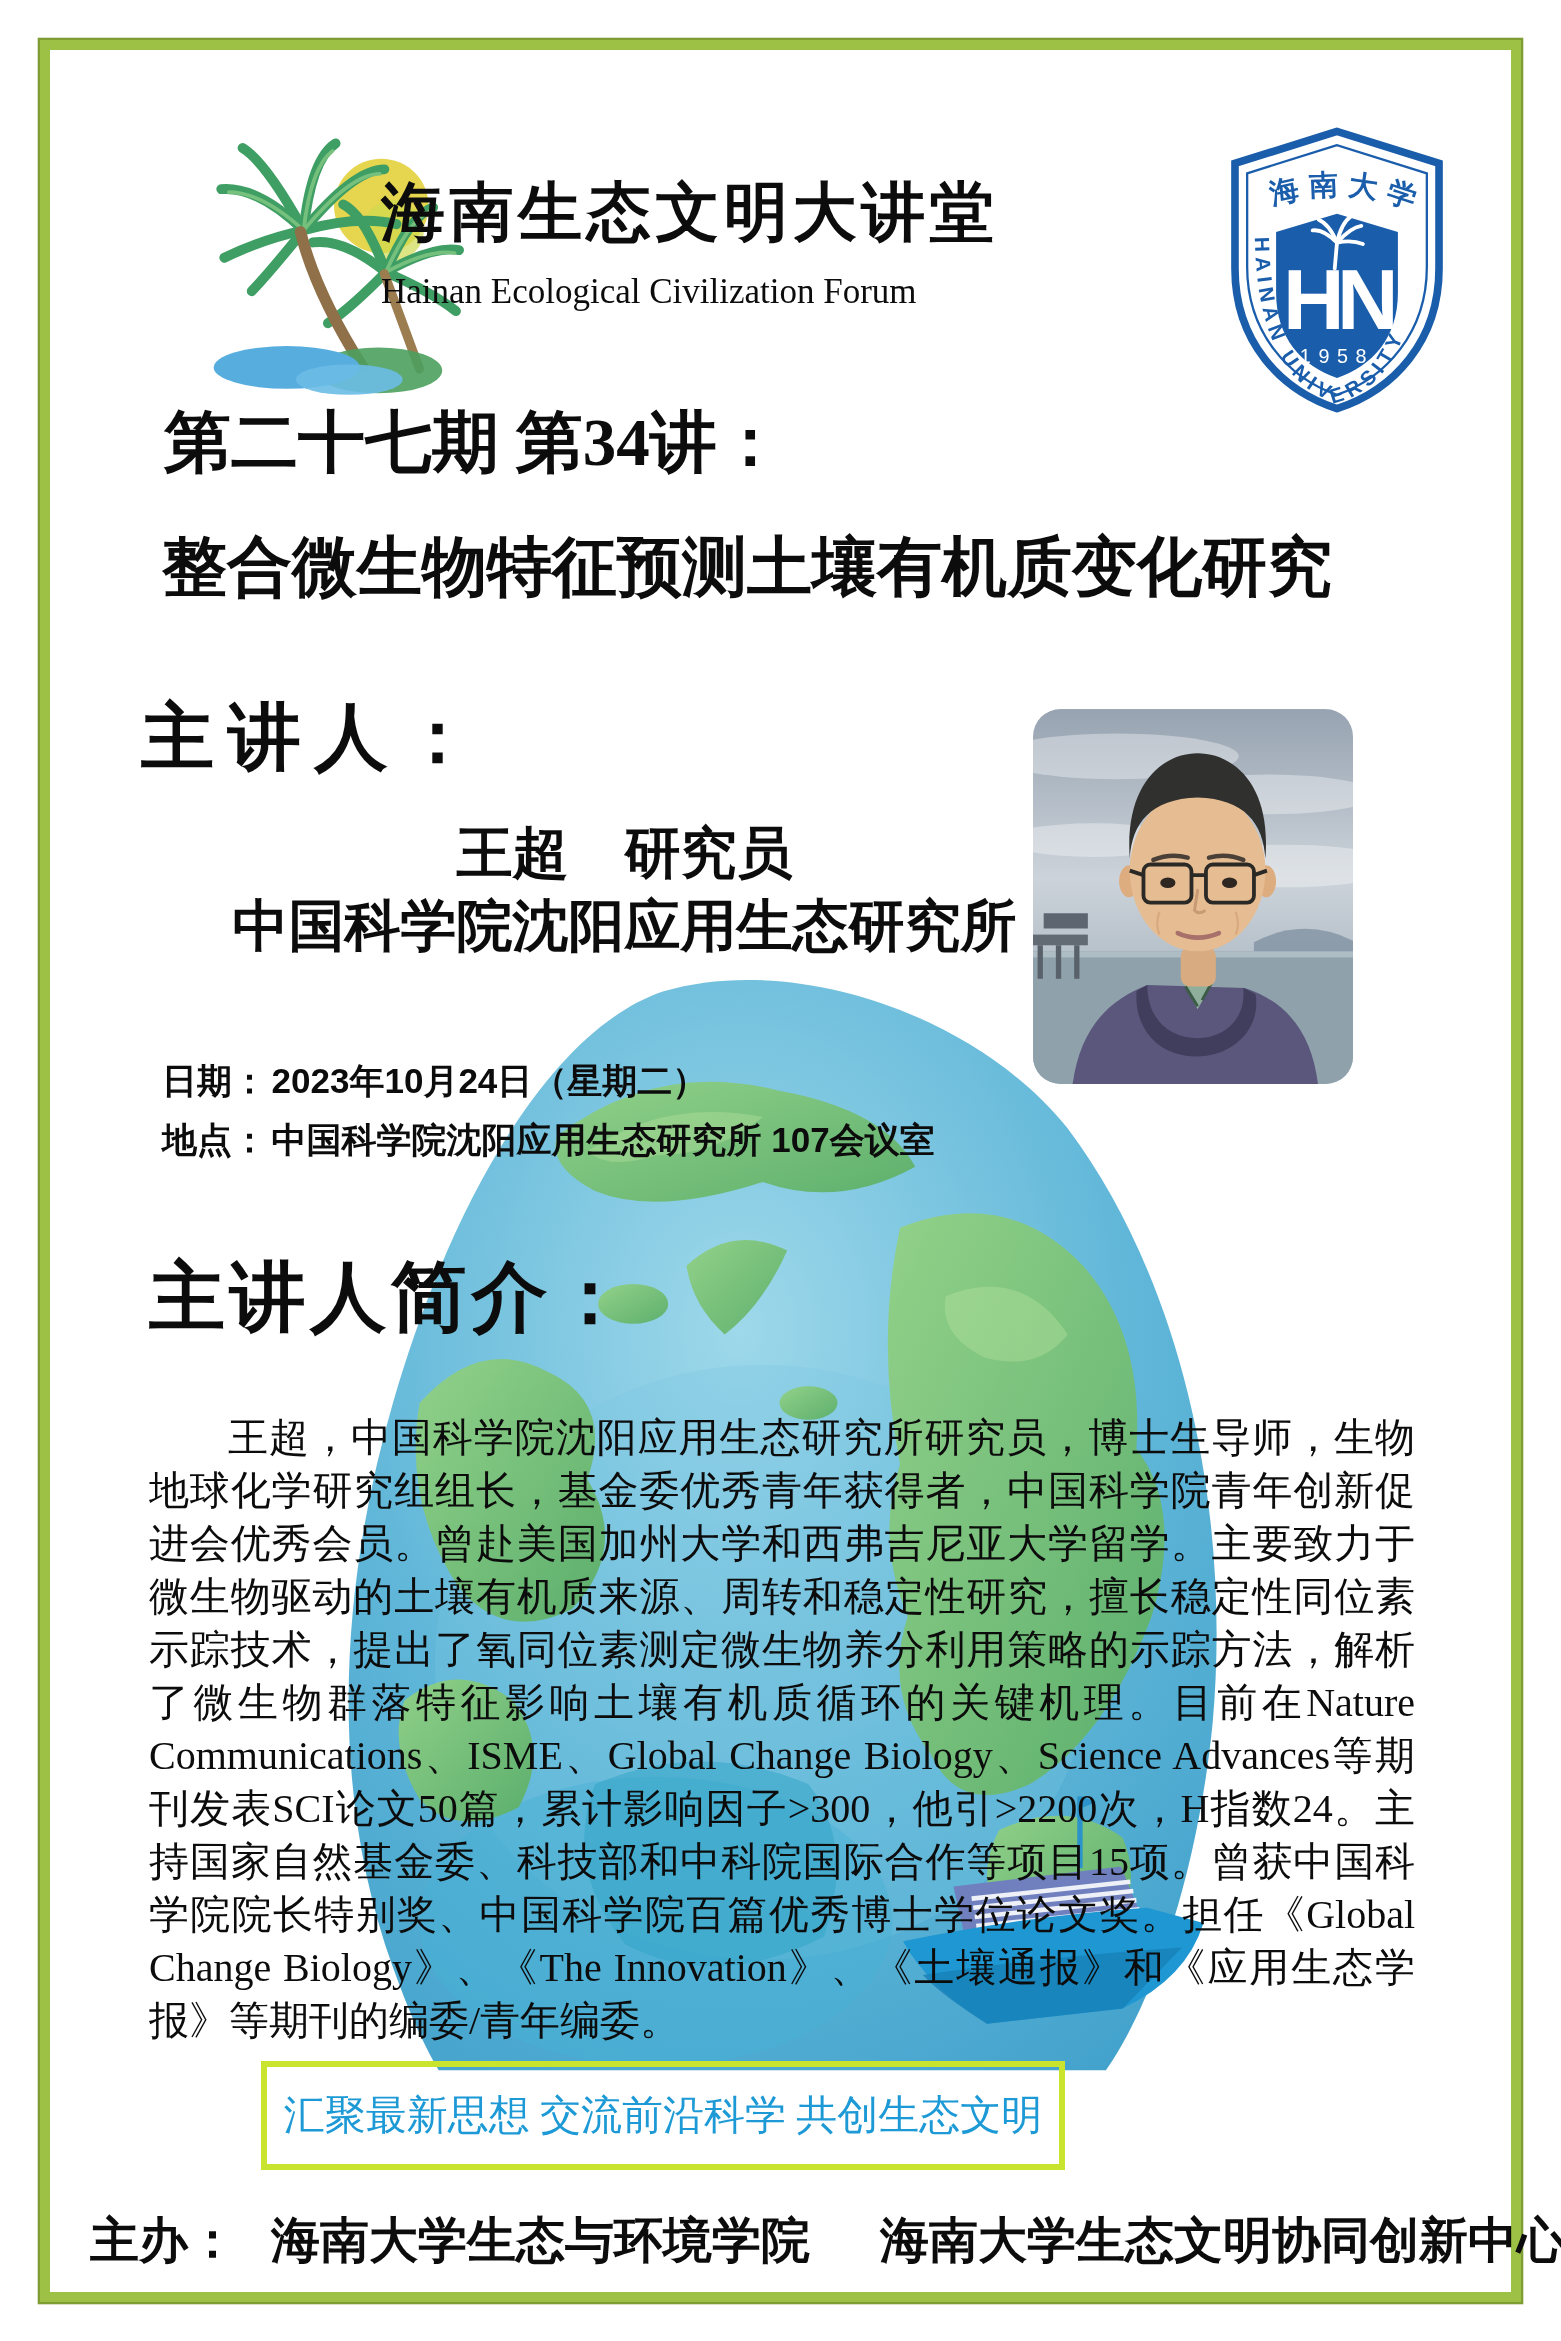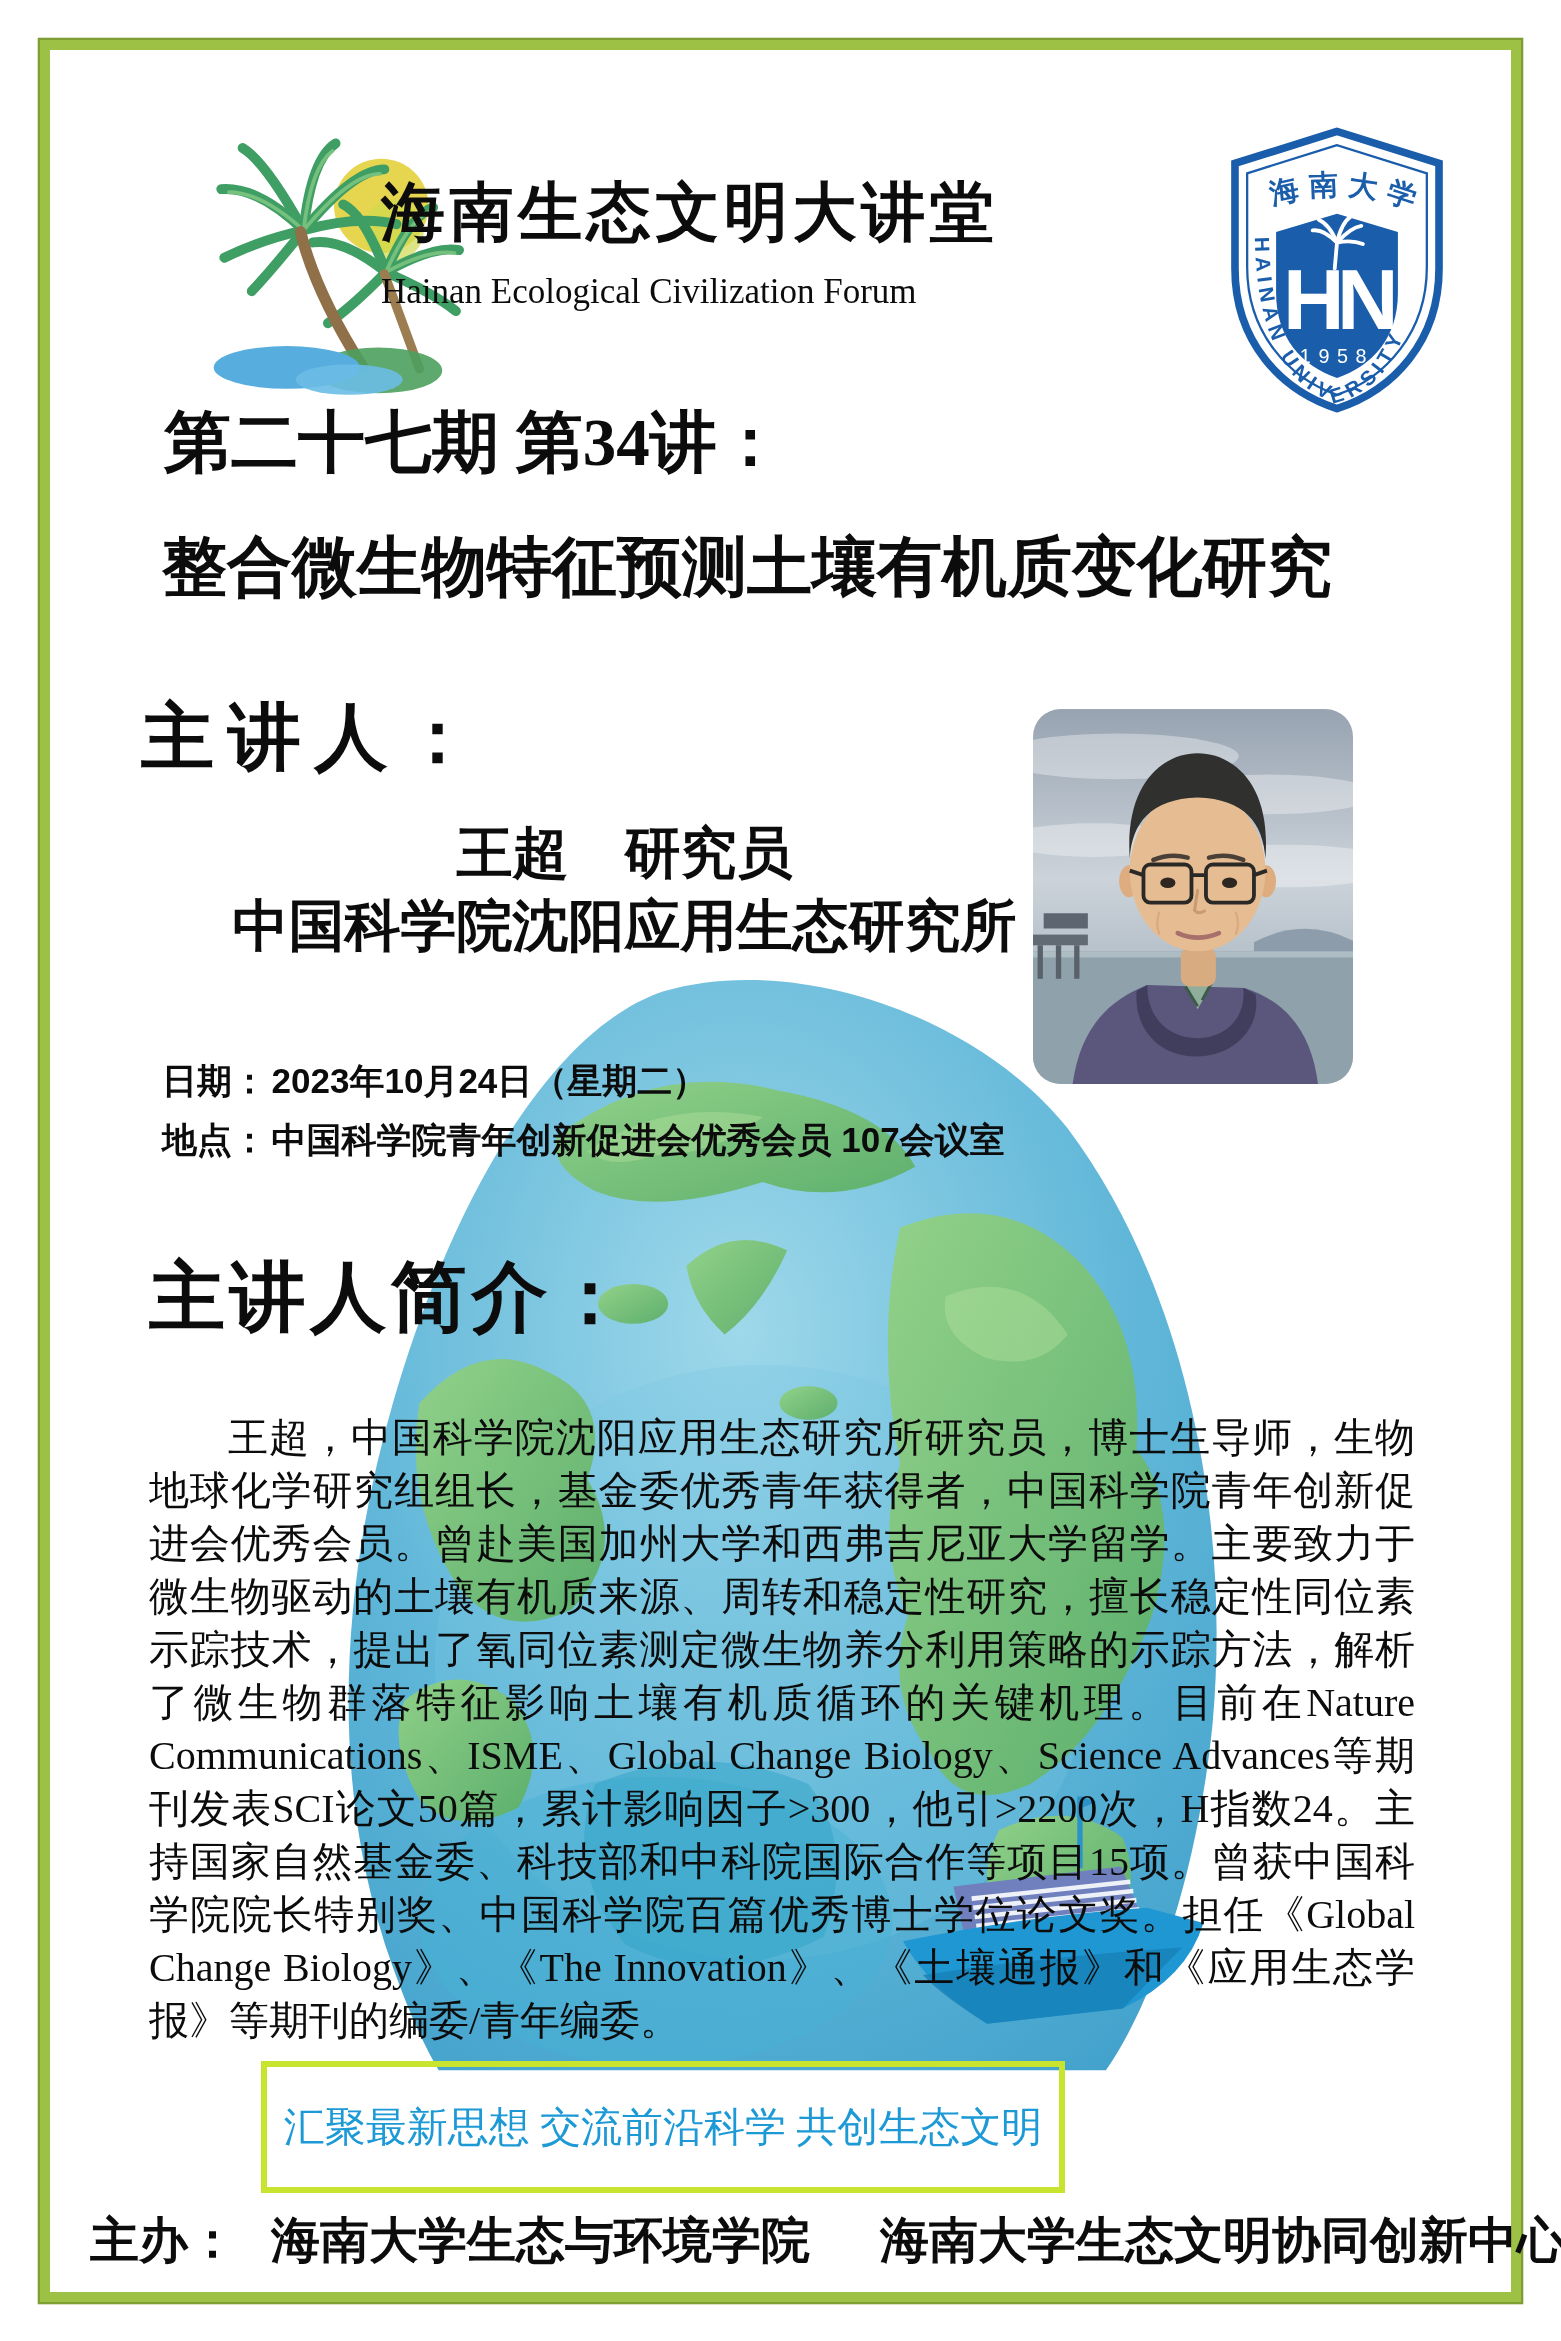--- a/index.html
+++ b/index.html
@@ -31,21 +31,21 @@
   .details{position:absolute;left:162px;top:1051px;z-index:4;font-weight:900;font-size:35px;line-height:59px;}
   .details .row{white-space:nowrap;}
   .details .lab{margin-right:4.6px;}
   
   .bio-heading{position:absolute;left:149px;top:1259px;font-size:76px;font-weight:900;
               letter-spacing:4.6px;line-height:1;z-index:4;}
   .bio-text{position:absolute;left:149px;top:1371px;width:1266px;z-index:4;
             font-family:"Liberation Serif",serif;font-size:40px;line-height:53px;
             text-align:justify;text-indent:79px;}
   
-  .slogan-box{position:absolute;left:261px;top:2061px;width:804px;height:132px;z-index:4;
+  .slogan-box{position:absolute;left:261px;top:2061px;width:804px;height:109px;z-index:4;
             border:6.9px solid #c9e42e;box-sizing:border-box;display:flex;align-items:center;justify-content:center;}
   .slogan-text{font-family:"Liberation Serif",serif;font-size:41px;color:#1d9ad6;white-space:nowrap;}
   
   .footer{position:absolute;left:90px;top:2208px;z-index:4;font-size:49px;font-weight:900;white-space:nowrap;}
   .footer .host-label{margin-right:34px;}
   .footer .host1{margin-right:70px;}
   
   .globe-art{position:absolute;left:229px;top:976px;width:1037px;height:1098px;z-index:0;}
   svg text{font-family:"Liberation Sans",sans-serif;}
 </style>
@@ -226,21 +226,21 @@
       <path d="M190,294 Q216,306 244,294" stroke="#a8706a" stroke-width="6" fill="none" stroke-linecap="round"></path>
       <path d="M166,266 Q160,282 166,296 M266,266 Q272,282 266,296" stroke="#d3a277" stroke-width="3" fill="none" opacity="0.7"></path>
     </g>
   </svg>
 
   <div class="details">
     <div class="row">
       <span class="lab">日期：</span><span>2023年10月24日（星期二）</span>
     </div>
     <div class="row">
-      <span class="lab">地点：</span><span>中国科学院青年创新促进会优秀会员 107会议室</span>
+      <span class="lab">地点：</span><span>中国科学院沈阳应用生态研究所 107会议室</span>
     </div>
   </div>
 
   <div class="bio-heading">主讲人简介：</div>
   <p class="bio-text">王超，中国科学院沈阳应用生态研究所研究员，博士生导师，生物地球化学研究组组长，基金委优秀青年获得者，中国科学院青年创新促进会优秀会员。曾赴美国加州大学和西弗吉尼亚大学留学。主要致力于微生物驱动的土壤有机质来源、周转和稳定性研究，擅长稳定性同位素示踪技术，提出了氧同位素测定微生物养分利用策略的示踪方法，解析了微生物群落特征影响土壤有机质循环的关键机理。目前在Nature Communications、ISME、Global Change Biology、Science Advances等期刊发表SCI论文50篇，累计影响因子&gt;300，他引&gt;2200次，H指数24。主持国家自然基金委、科技部和中科院国际合作等项目15项。曾获中国科学院院长特别奖、中国科学院百篇优秀博士学位论文奖。担任《Global Change Biology》、《The Innovation》、《土壤通报》和《应用生态学报》等期刊的编委/青年编委。</p>
 
   <div class="slogan-box">
     <span class="slogan-text">汇聚最新思想 交流前沿科学 共创生态文明</span>
   </div>
 

